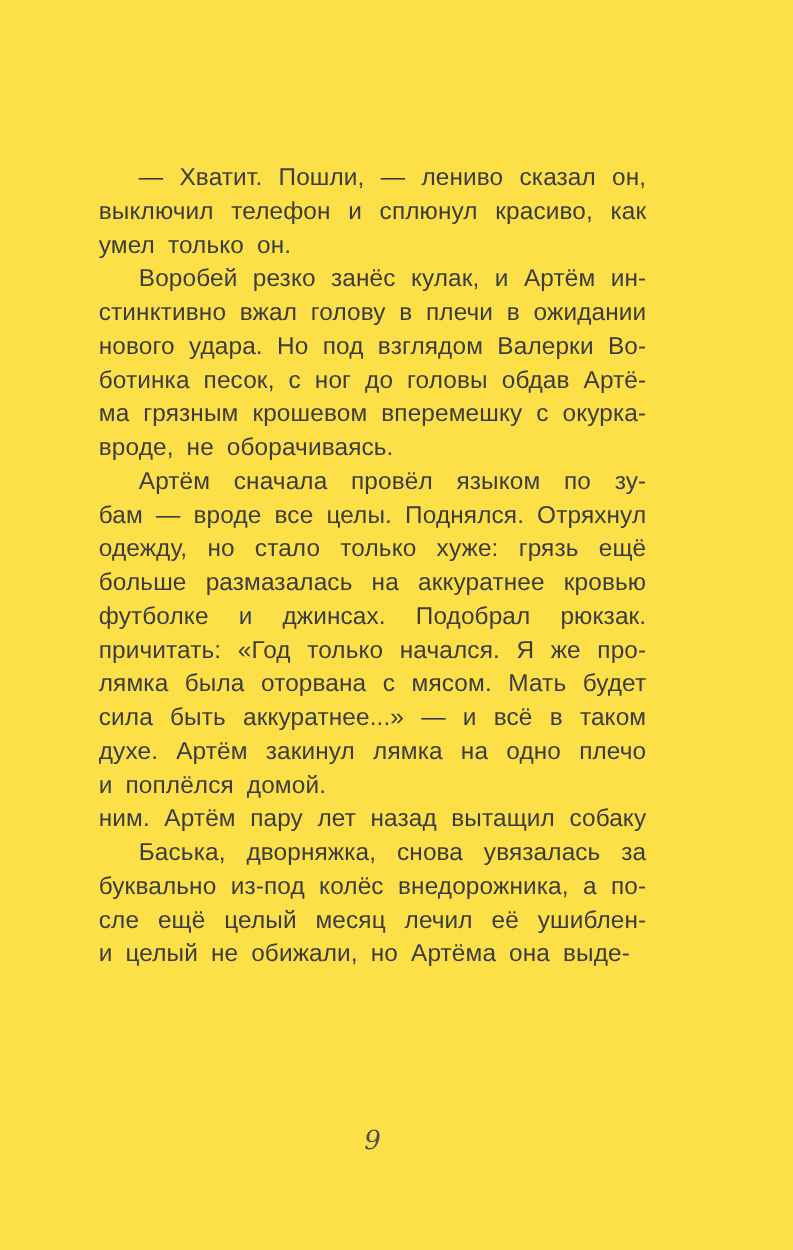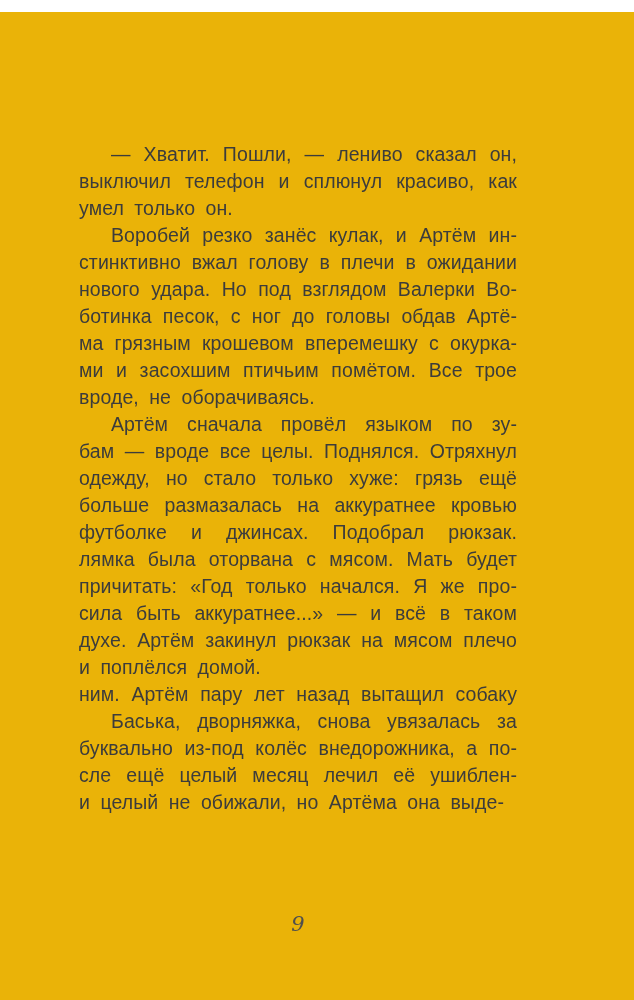--- a/index.html
+++ b/index.html
@@ -9,22 +9,21 @@
   }
   body {
     width: 634px;
     height: 1000px;
     position: relative;
     overflow: hidden;
   }
   .book-page {
     position: absolute;
     inset: 0;
-    background: #eab308;
-    margin-top: 12px;
+    background: #fde047;
   }
   .text-block {
     position: absolute;
     left: 79px;
     top: 129px;
     width: 438px;
     font-family: "Liberation Sans", sans-serif;
     font-size: 19.5px;
     line-height: 27px;
     color: #3c3c3c;
@@ -63,31 +62,30 @@
 <div class="book-page">
   <div class="text-block">
       <div class="line first">— Хватит. Пошли, — лениво сказал он,</div>
       <div class="line">выключил телефон и сплюнул красиво, как</div>
       <div class="line last">умел только он.</div>
       <div class="line first">Воробей резко занёс кулак, и Артём ин-</div>
       <div class="line">стинктивно вжал голову в плечи в ожидании</div>
       <div class="line">нового удара. Но под взглядом Валерки Во-</div>
       <div class="line">ботинка песок, с ног до головы обдав Артё-</div>
       <div class="line">ма грязным крошевом вперемешку с окурка-</div>
-      <div class="line">ми и засохшим птичьим помётом. Все трое</div>
       <div class="line last">вроде, не оборачиваясь.</div>
       <div class="line first">Артём сначала провёл языком по зу-</div>
       <div class="line">бам — вроде все целы. Поднялся. Отряхнул</div>
       <div class="line">одежду, но стало только хуже: грязь ещё</div>
       <div class="line">больше размазалась на аккуратнее кровью</div>
       <div class="line">футболке и джинсах. Подобрал рюкзак. Одна</div>
+      <div class="line">причитать: «Год только начался. Я же про-</div>
       <div class="line">лямка была оторвана с мясом. Мать будет</div>
-      <div class="line">причитать: «Год только начался. Я же про-</div>
       <div class="line">сила быть аккуратнее...» — и всё в таком</div>
-      <div class="line">духе. Артём закинул рюкзак на мясом плечо</div>
+      <div class="line">духе. Артём закинул лямка на одно плечо</div>
       <div class="line last">и поплёлся домой.</div>
       <div class="line">ним. Артём пару лет назад вытащил собаку</div>
       <div class="line first">Баська, дворняжка, снова увязалась за</div>
       <div class="line">буквально из-под колёс внедорожника, а по-</div>
       <div class="line">сле ещё целый месяц лечил её ушиблен-</div>
       <div class="line last">и целый не обижали, но Артёма она выде-</div>
     </div>
   <div class="page-number">9</div>
 </div>
 

